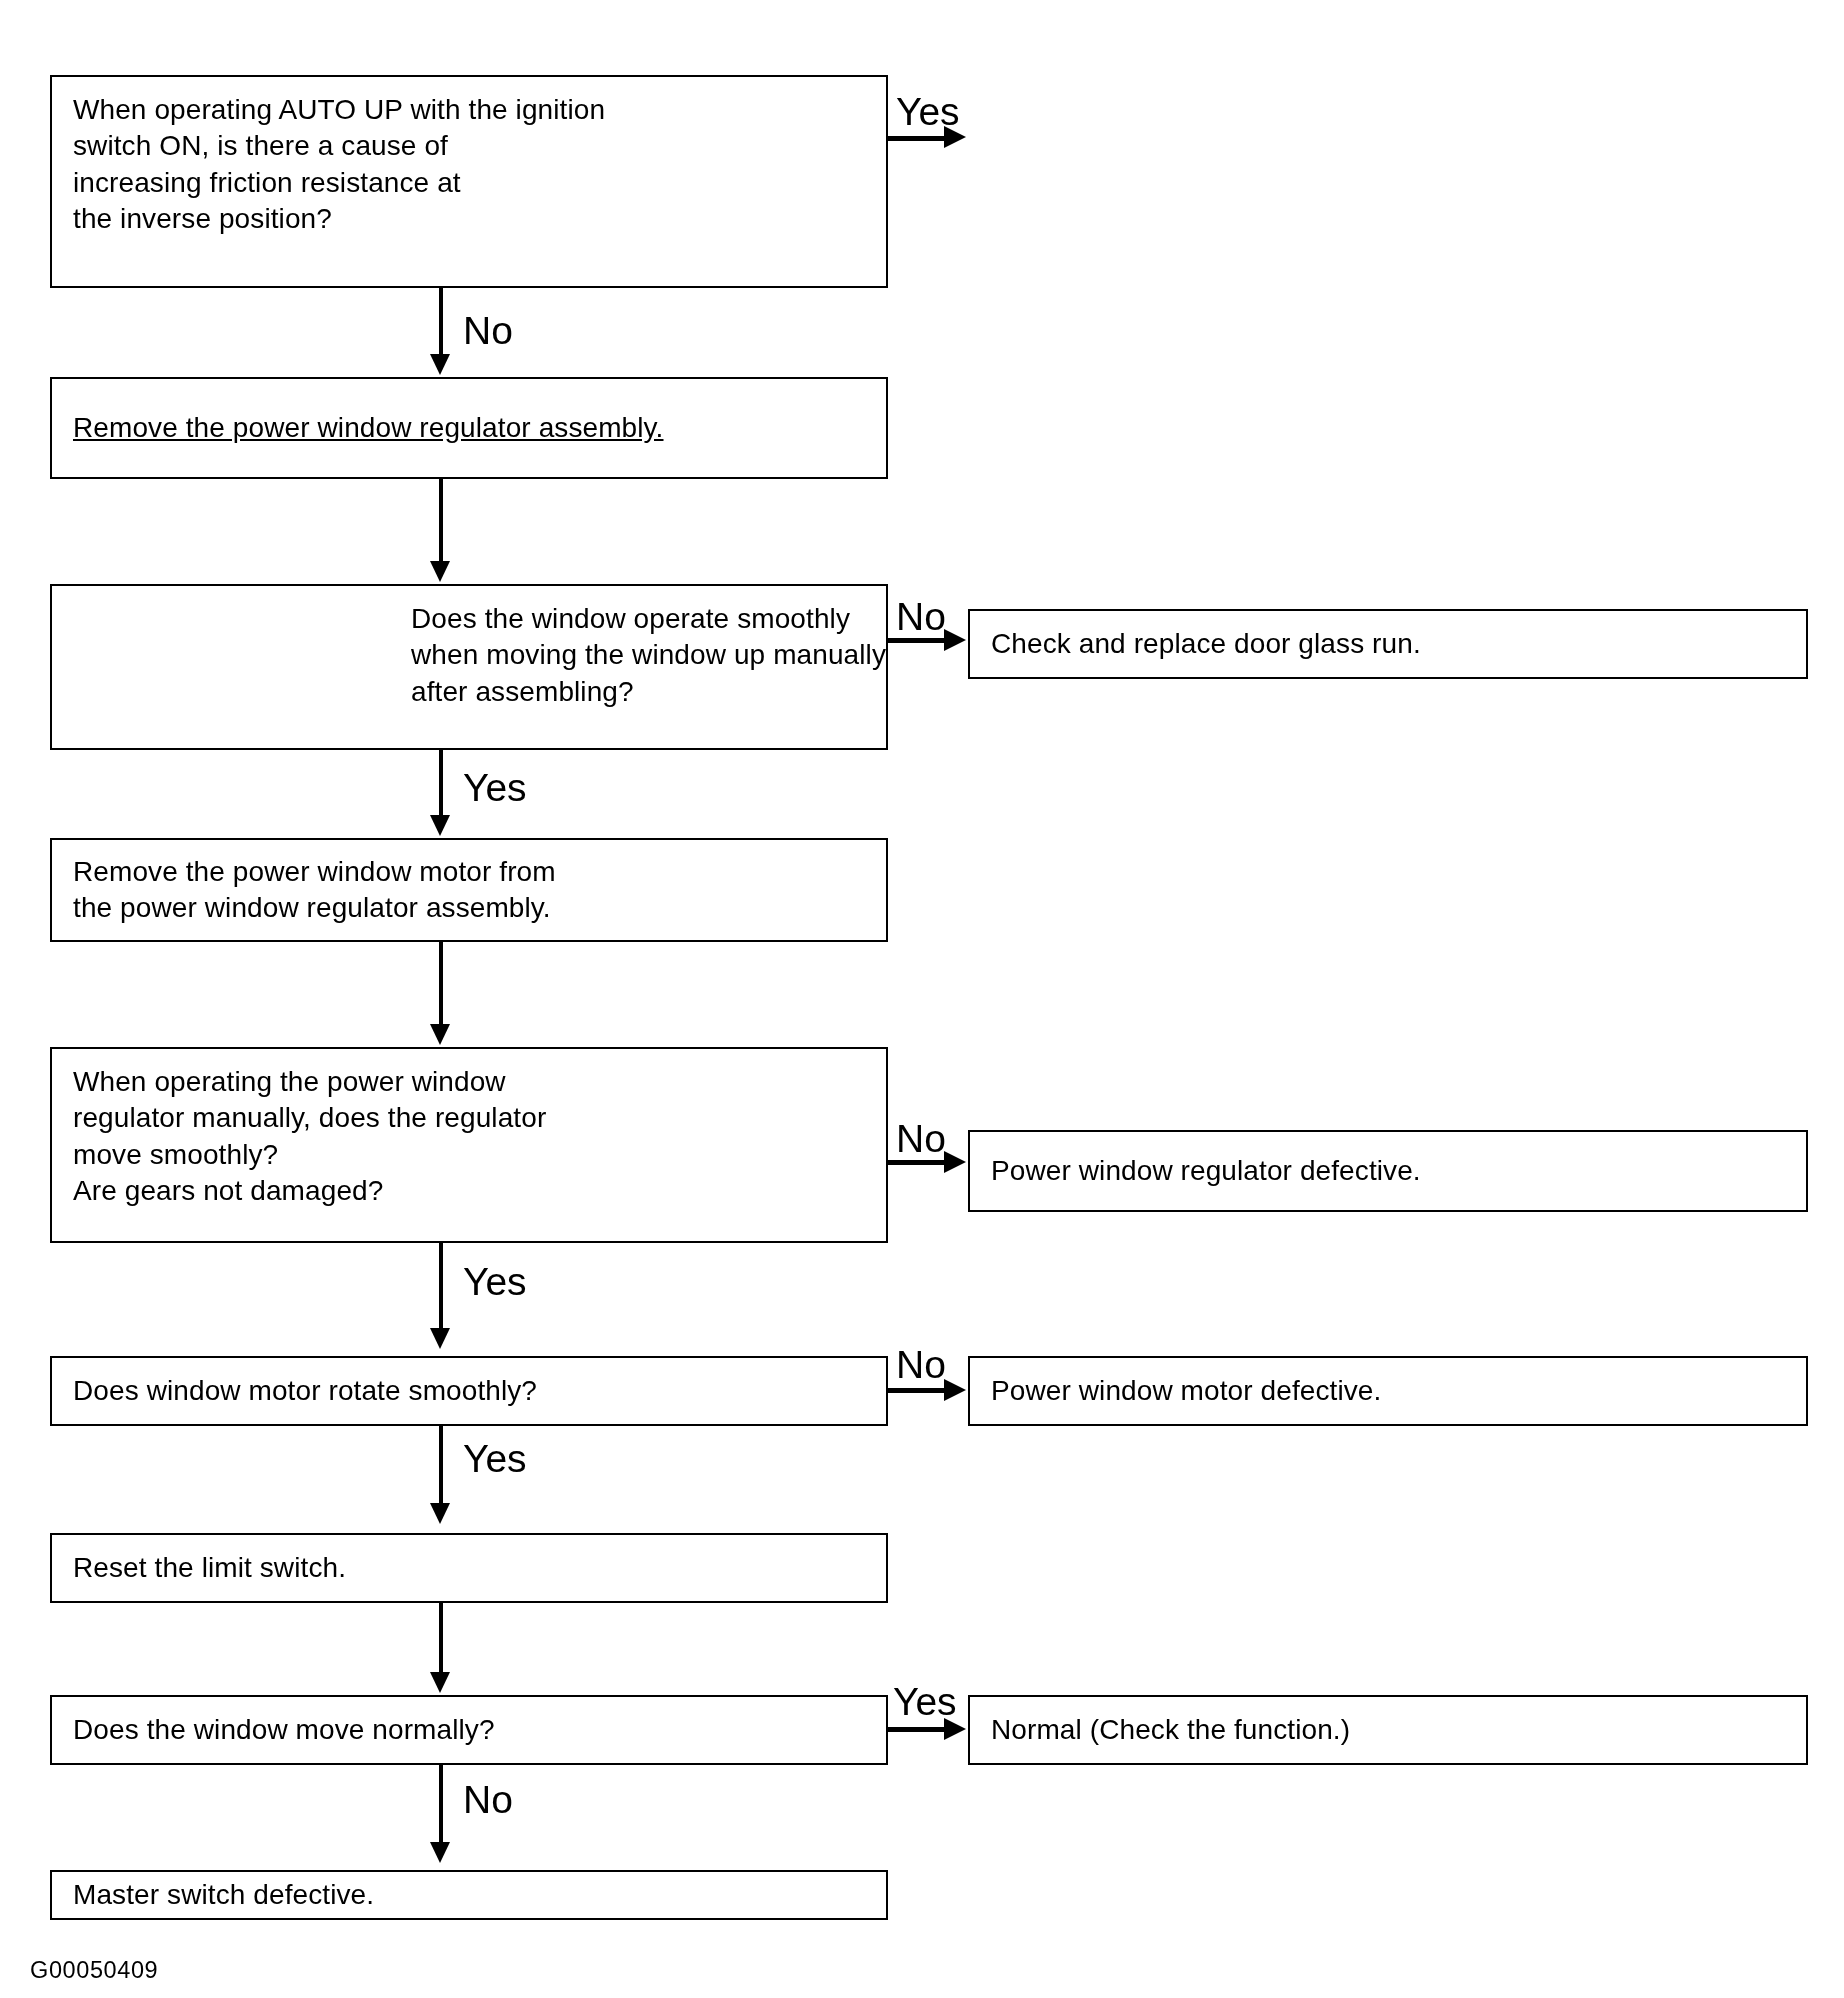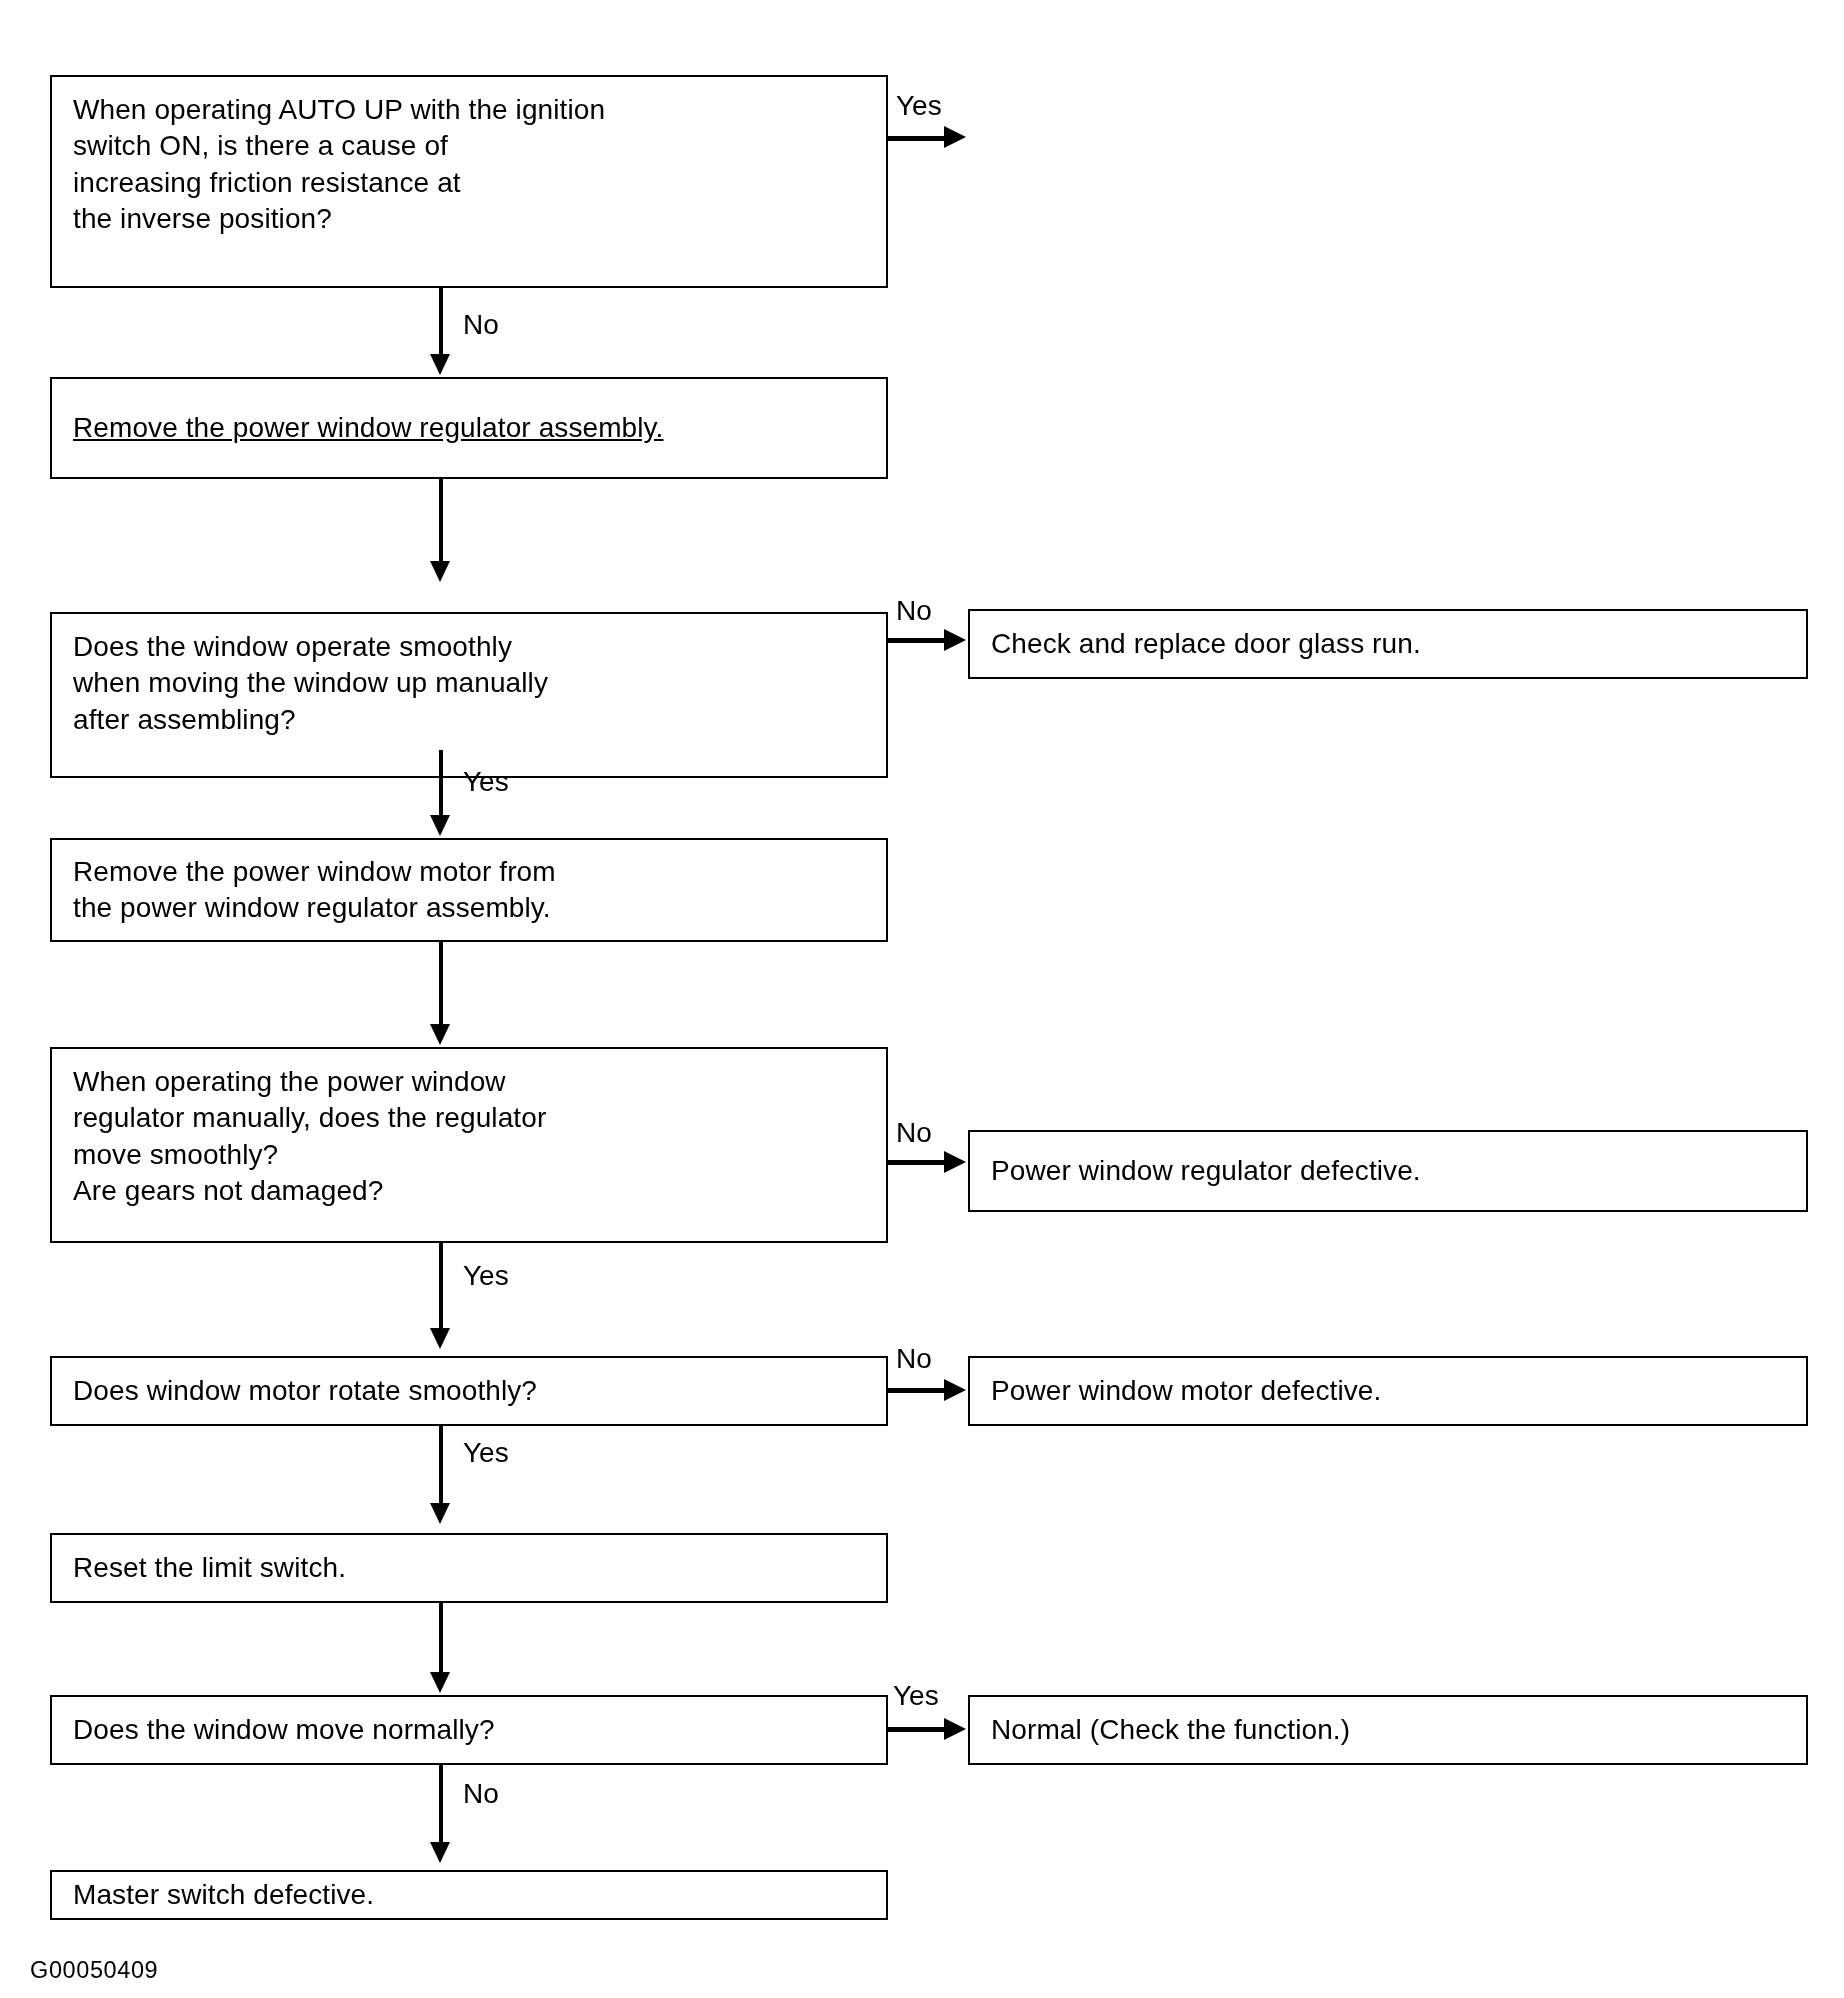--- a/index.html
+++ b/index.html
@@ -37,21 +37,21 @@
   }
   .arrow-right{
     position:absolute;
     width:0;height:0;
     border-top:11.3px solid transparent;
     border-bottom:11.3px solid transparent;
     border-left:22.6px solid #000;
   }
   .elabel{
     position:absolute;
-    font-size:28px;
+    font-size:39px;
     line-height:1;
     color:#000;
     white-space:nowrap;
   }
   .figcode{
     position:absolute;
     font-size:23.5px;
     letter-spacing:0.6px;
     color:#000;
     white-space:nowrap;
@@ -78,21 +78,21 @@
   <div class="arrow-down" style="left:430px;top:354px;"></div>
   <div class="elabel" style="left:463px;top:311px;">No</div>
 
   <div class="node" style="left:50px;top:377px;width:838px;height:102px;text-decoration:underline;">
     <span class="txt">Remove the power window regulator assembly.</span>
   </div>
 
   <div class="vline" style="left:439px;top:478px;height:87px;"></div>
   <div class="arrow-down" style="left:430px;top:561px;"></div>
 
-  <div class="node top-align" style="left:50px;top:612px;width:838px;height:166px;">
+  <div class="node top-align" style="left:50px;top:584px;width:838px;height:166px;justify-content:flex-end;">
     <span class="txt">Does the window operate smoothly
 when moving the window up manually
 after assembling?</span>
   </div>
 
   <div class="hline" style="left:888px;top:638px;width:58px;"></div>
   <div class="arrow-right" style="left:944px;top:629px;"></div>
   <div class="elabel" style="left:896px;top:597px;">No</div>
 
   <div class="node" style="left:968px;top:609px;width:840px;height:70px;">

